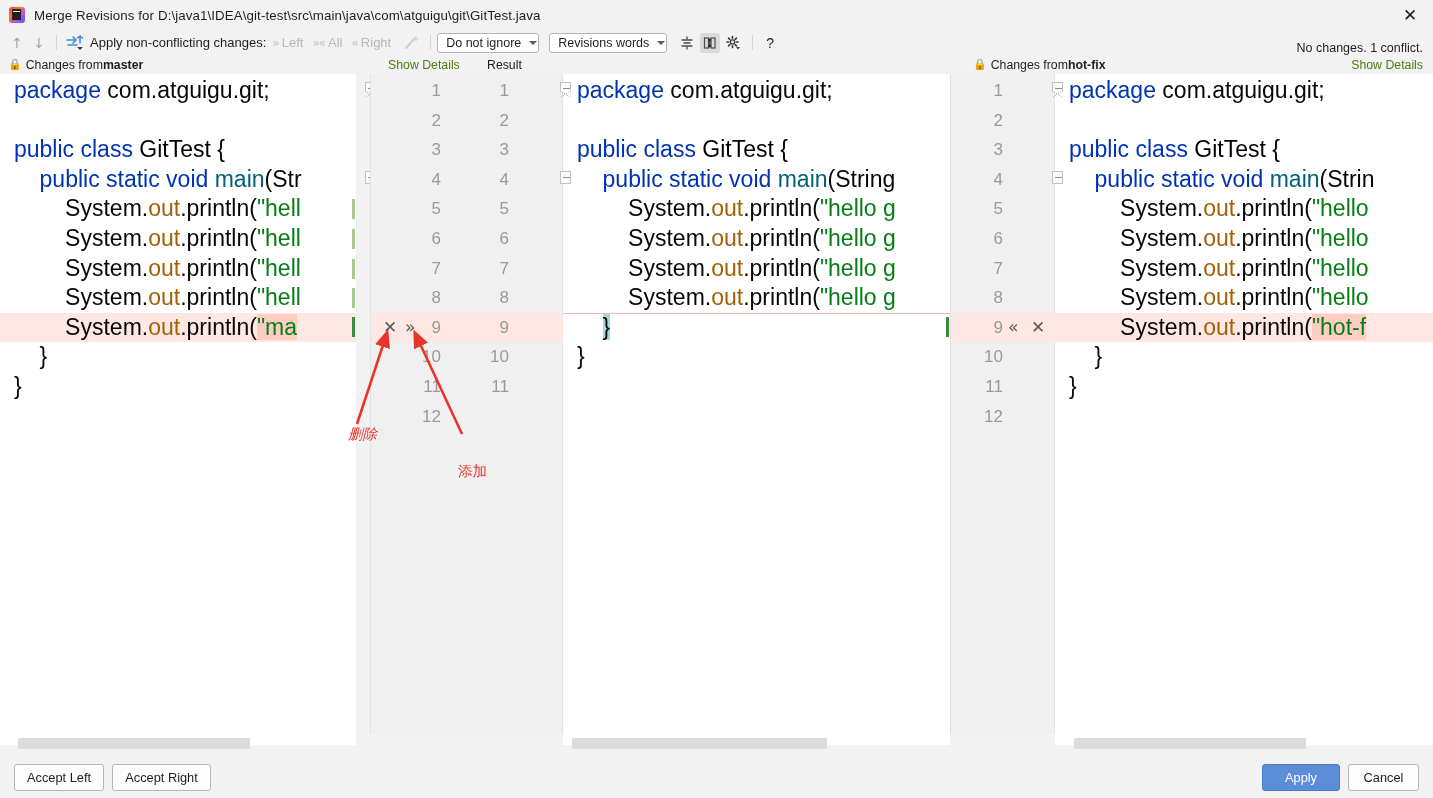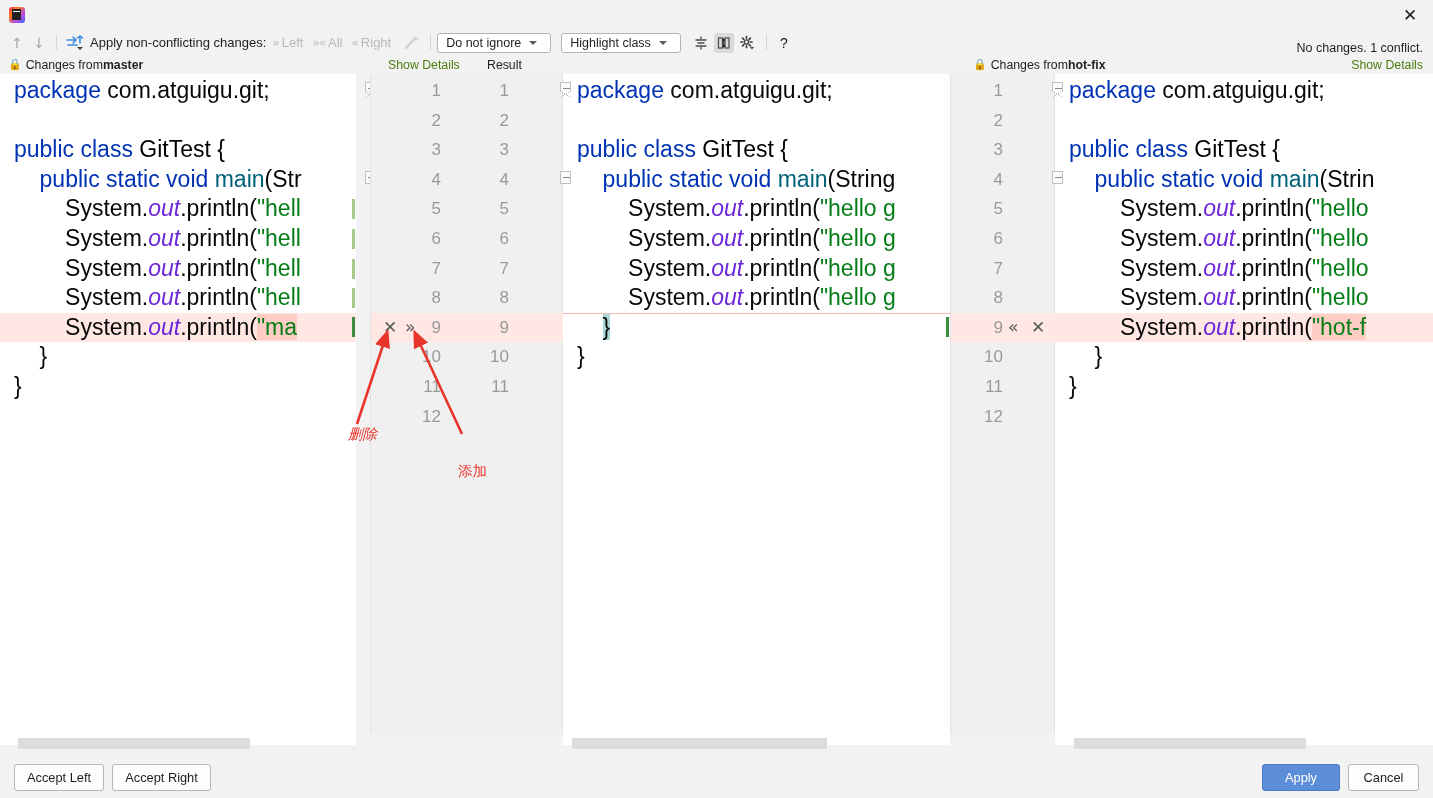--- a/index.html
+++ b/index.html
@@ -51,21 +51,21 @@
   .tsep { width: 1px; height: 15px; background: #d4d4d4; margin: 0 6px; }
   .magic-icon { width: 22px; height: 22px; position: relative; }
   .apply-label { font-size: 13px; color: #1e1e1e; margin-left: 5px; margin-right: 6px; }
   .lnk-dis {
     font-size: 13px; color: #b8b8b8; display: flex; align-items: center; gap: 3px;
     margin-right: 9px;
   }
   .chev { font-family: "DejaVu Sans", sans-serif; font-size: 12px; color: #c3c3c3; letter-spacing: -1px;}
   .combo {
     height: 20px; border: 1px solid #b4b4b4; border-radius: 3px; background: #fff;
-    display: flex; align-items: center; padding: 0 13px 0 8px; font-size: 12.5px; color: #1e1e1e;
+    display: flex; align-items: center; padding: 0 1px 0 8px; font-size: 12.5px; color: #1e1e1e;
     margin-right: 10px;
     justify-content: center;
   }
   .combo .arrow {
     margin-left: 8px; width: 0; height: 0;
     border-left: 4px solid transparent; border-right: 4px solid transparent;
     border-top: 4px solid #5c5c5c;
   }
   .iconbtn {
     width: 20px; height: 20px; display: flex; align-items: center; justify-content: center;
@@ -101,21 +101,21 @@
   .gutter-right  { left: 950px; width: 105px; }
 
   .code {
     position: absolute; top: 0; left: 0; white-space: pre;
     font-family: "Liberation Sans", sans-serif; font-size: 23px; line-height: 29.6px;
   }
   .ln { height: 29.6px; white-space: pre; }
   .kw  { color: #0033b3; }
   .cls { color: #000; }
   .fn  { color: #00627a; }
-  .fld { color: #6d28d9; font-style: italic; }
+  .fld { color: #a16207; }
   .str { color: #067d17; }
   .pl  { color: #080808; }
 
   .num-col {
     position: absolute; top: 0; font-size: 17px; line-height: 29.6px;
     color: #9a9a9a; font-family: "Liberation Sans", sans-serif; text-align: right;
   }
   .numline { height: 29.6px; }
 
   
@@ -172,20 +172,21 @@
   .btn.primary { background: #548af7; border-color: #4682e0; color: #fff; }
   .btn.primary { background: #5b8dd9; border-color: #4a7bc4; }
 </style>
 </head>
 <body>
 
 <div id="app">
 
   <div class="titlebar">
     <div class="tb-logo"></div>
+    <div class="tb-title">Merge Revisions for D:\java1\IDEA\git-test\src\main\java\com\atguigu\git\GitTest.java</div>
     <div class="tb-close">✕</div>
   </div>
 
   <div class="toolbar">
     <div class="tbtn first">↑</div>
     <div class="tbtn">↓</div>
     <div class="tsep"></div>
     <div class="magic-icon">
       <svg width="22" height="22" viewBox="0 0 22 22">
         <path d="M4 8 H13 M10 5 L13 8 L10 11" stroke="#3d8ce0" stroke-width="1.6" fill="none" stroke-linecap="round"></path>
@@ -215,21 +216,21 @@
         <path d="M16 4 l1 2 l2 1 l-2 1 l-1 2 l-1 -2 l-2 -1 l2 -1 z" fill="#d6d6d6"></path>
       </svg>
     </div>
     <div class="tsep"></div>
 
     <div class="combo">
       <span>Do not ignore</span>
       <span class="arrow"></span>
     </div>
     <div class="combo">
-      <span>Highlight class</span>
+      <span>Revisions words</span>
       <span class="arrow"></span>
     </div>
 
     <div class="iconbtn">
       <svg width="16" height="16" viewBox="0 0 16 16">
         <path d="M3 5 H13 M5 8 H11 M3 11 H13" stroke="#4a4a4a" stroke-width="1.3" stroke-linecap="round"></path>
         <path d="M8 2 V4 M8 12 V14" stroke="#4a4a4a" stroke-width="1.3" stroke-linecap="round"></path>
       </svg>
     </div>
     <div class="iconbtn on">

